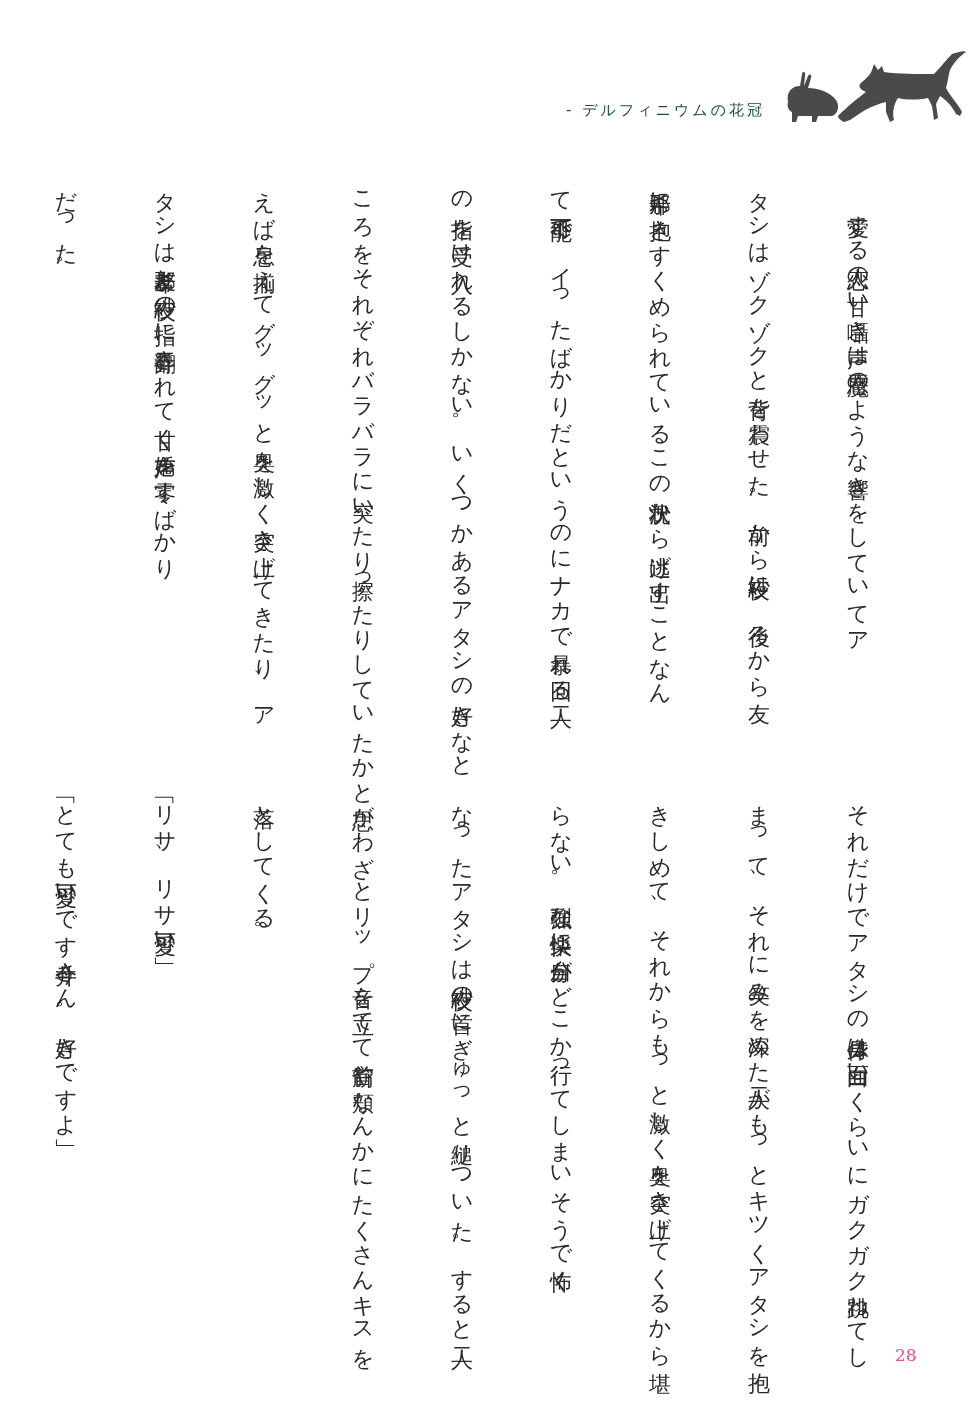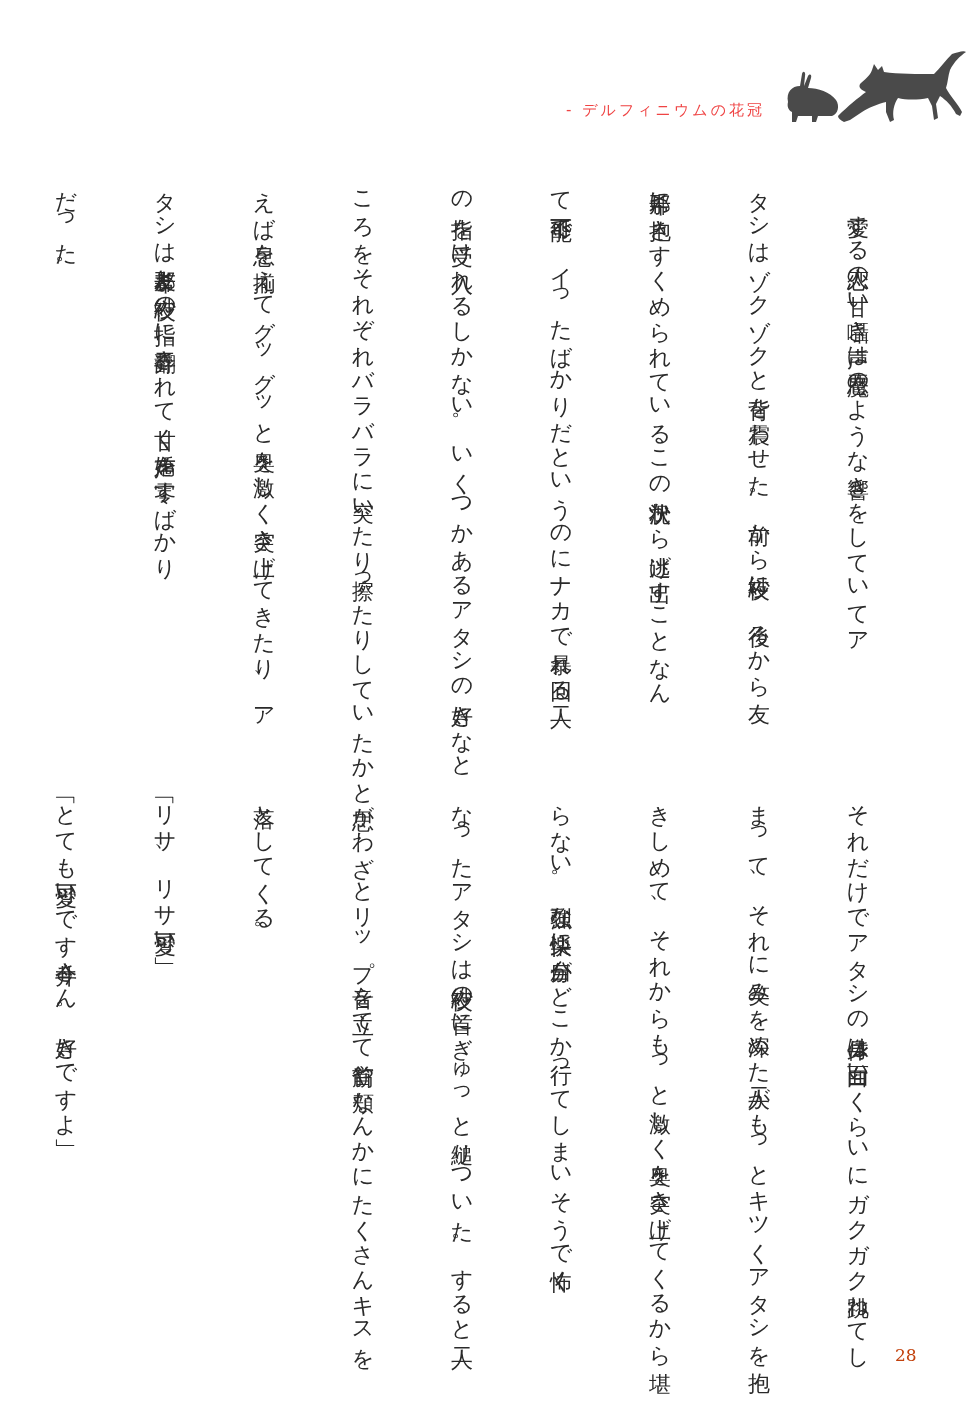--- a/index.html
+++ b/index.html
@@ -1,23 +1,23 @@
 <!DOCTYPE html>
 <html><head>
 <meta charset="utf-8">
 <style>
   html, body { margin: 0; padding: 0; background: #ffffff; }
   body { width: 979px; height: 1423px; position: relative; overflow: hidden; color: #2a2a2a; font-family: "DejaVu Serif", "Liberation Serif", serif; }
-  .header-title { position: absolute; left: 566px; top: 101px; font-family: "DejaVu Sans", "Liberation Sans", sans-serif; font-size: 15px; letter-spacing: 3px; color: #ef4444; white-space: nowrap; }
+  .header-title { position: absolute; left: 566px; top: 101px; font-family: "DejaVu Sans", "Liberation Sans", sans-serif; font-size: 15px; letter-spacing: 3px; color: #14532d; white-space: nowrap; }
   .animals { position: absolute; left: 778px; top: 40px; width: 190px; height: 86px; }
   .block { position: absolute; writing-mode: vertical-rl; font-size: 22px; line-height: 33px; letter-spacing: 0.6px; white-space: pre; }
   .block-top { right: 38px; top: 176px; height: 510px; }
   .block-bottom { right: 38px; top: 790px; height: 510px; }
   .line { display: block; }
-  .page-number { position: absolute; left: 895px; top: 1345px; font-family: "DejaVu Serif", "Liberation Serif", serif; font-size: 17px; color: #c2410c; }
+  .page-number { position: absolute; left: 895px; top: 1345px; font-family: "DejaVu Serif", "Liberation Serif", serif; font-size: 17px; color: #ec4899; }
 </style>
 </head>
 <body>
 
 <div class="header-title">- デルフィニウムの花冠</div>
 
 <svg class="animals" viewBox="0 0 190 86" xmlns="http://www.w3.org/2000/svg">
   <g fill="#4a4a4a">
 
     <path d="M10 62 C8 52 14 46 22 46 L24 34 C25 30 28 32 27 36 L26 46 L30 36 C32 33 34 35 33 38 L30 48 C40 48 52 52 58 60 C62 66 60 74 54 76 L40 76 L38 82 L34 82 L34 76 L20 76 L18 82 L14 82 L14 72 C10 70 9 66 10 62 Z"></path>

